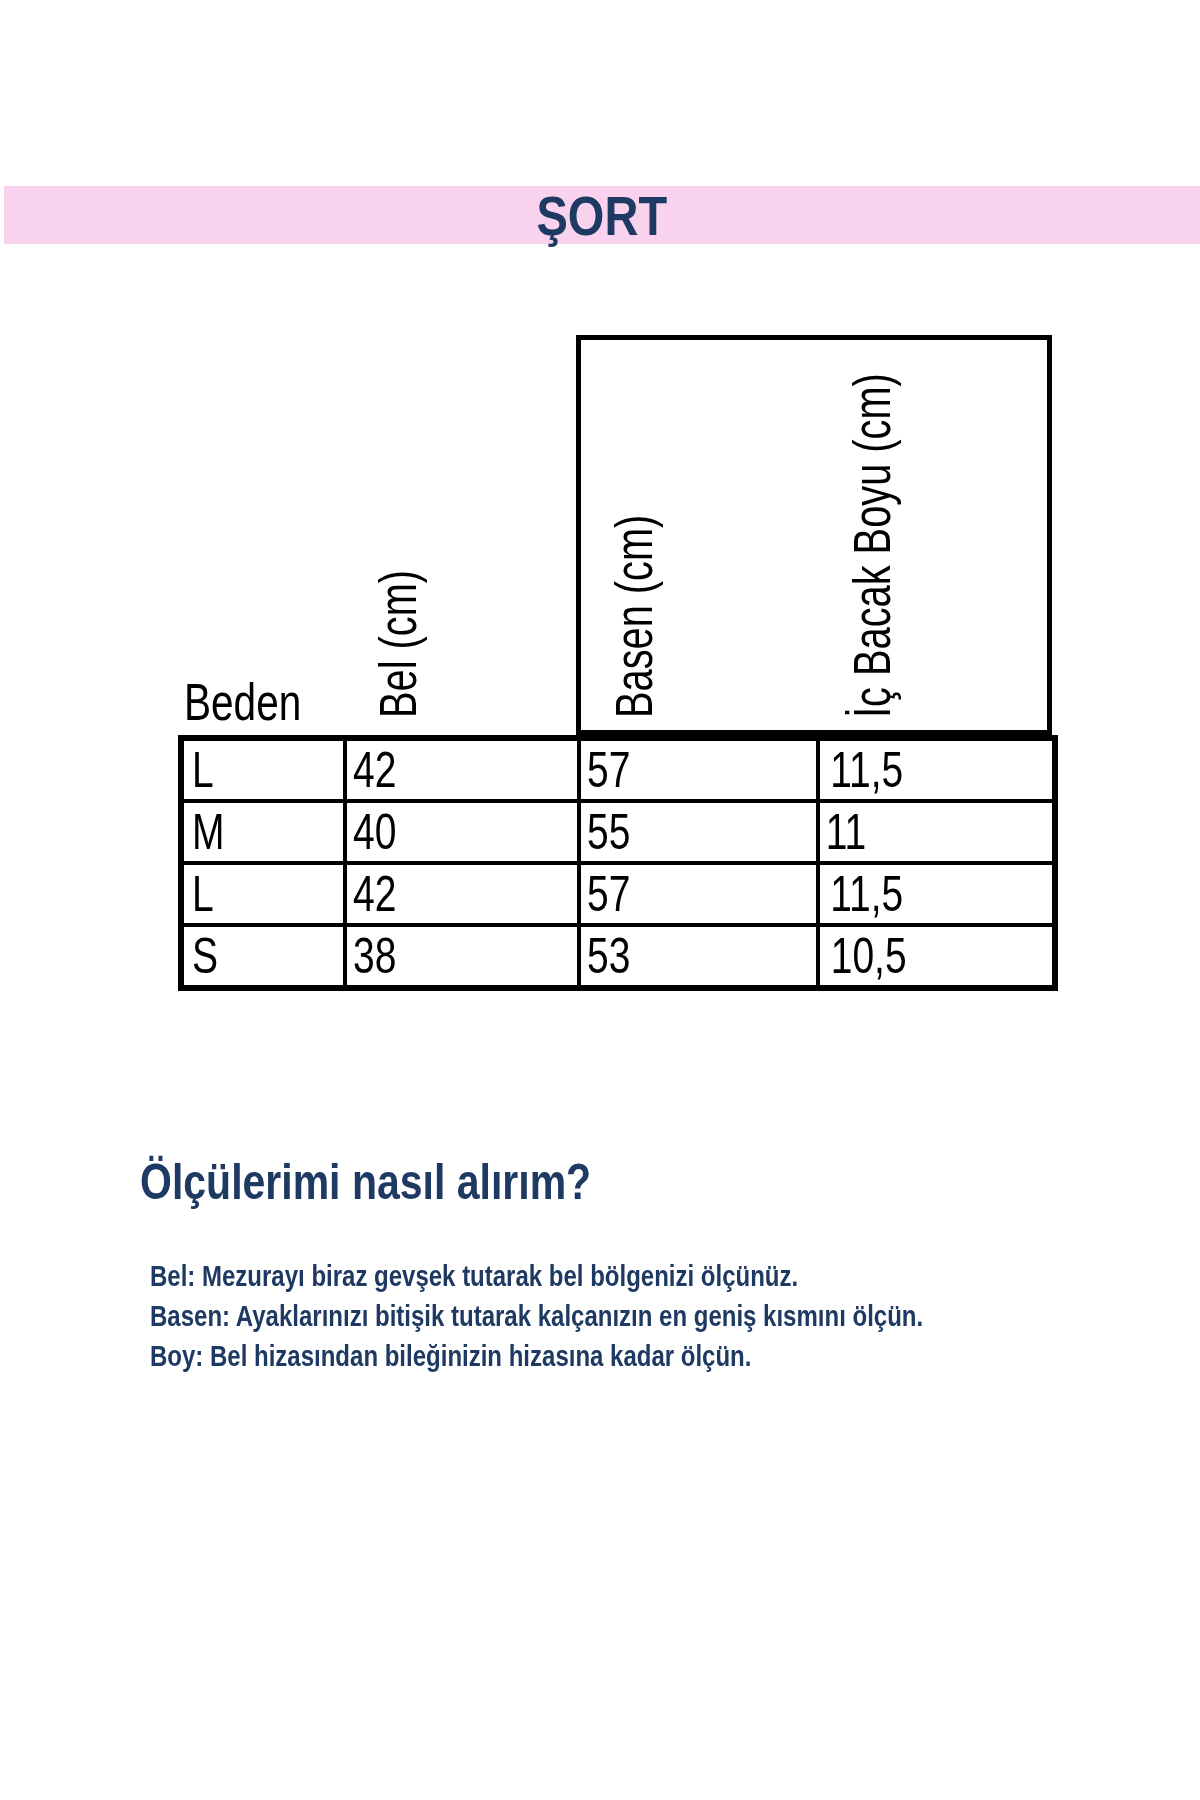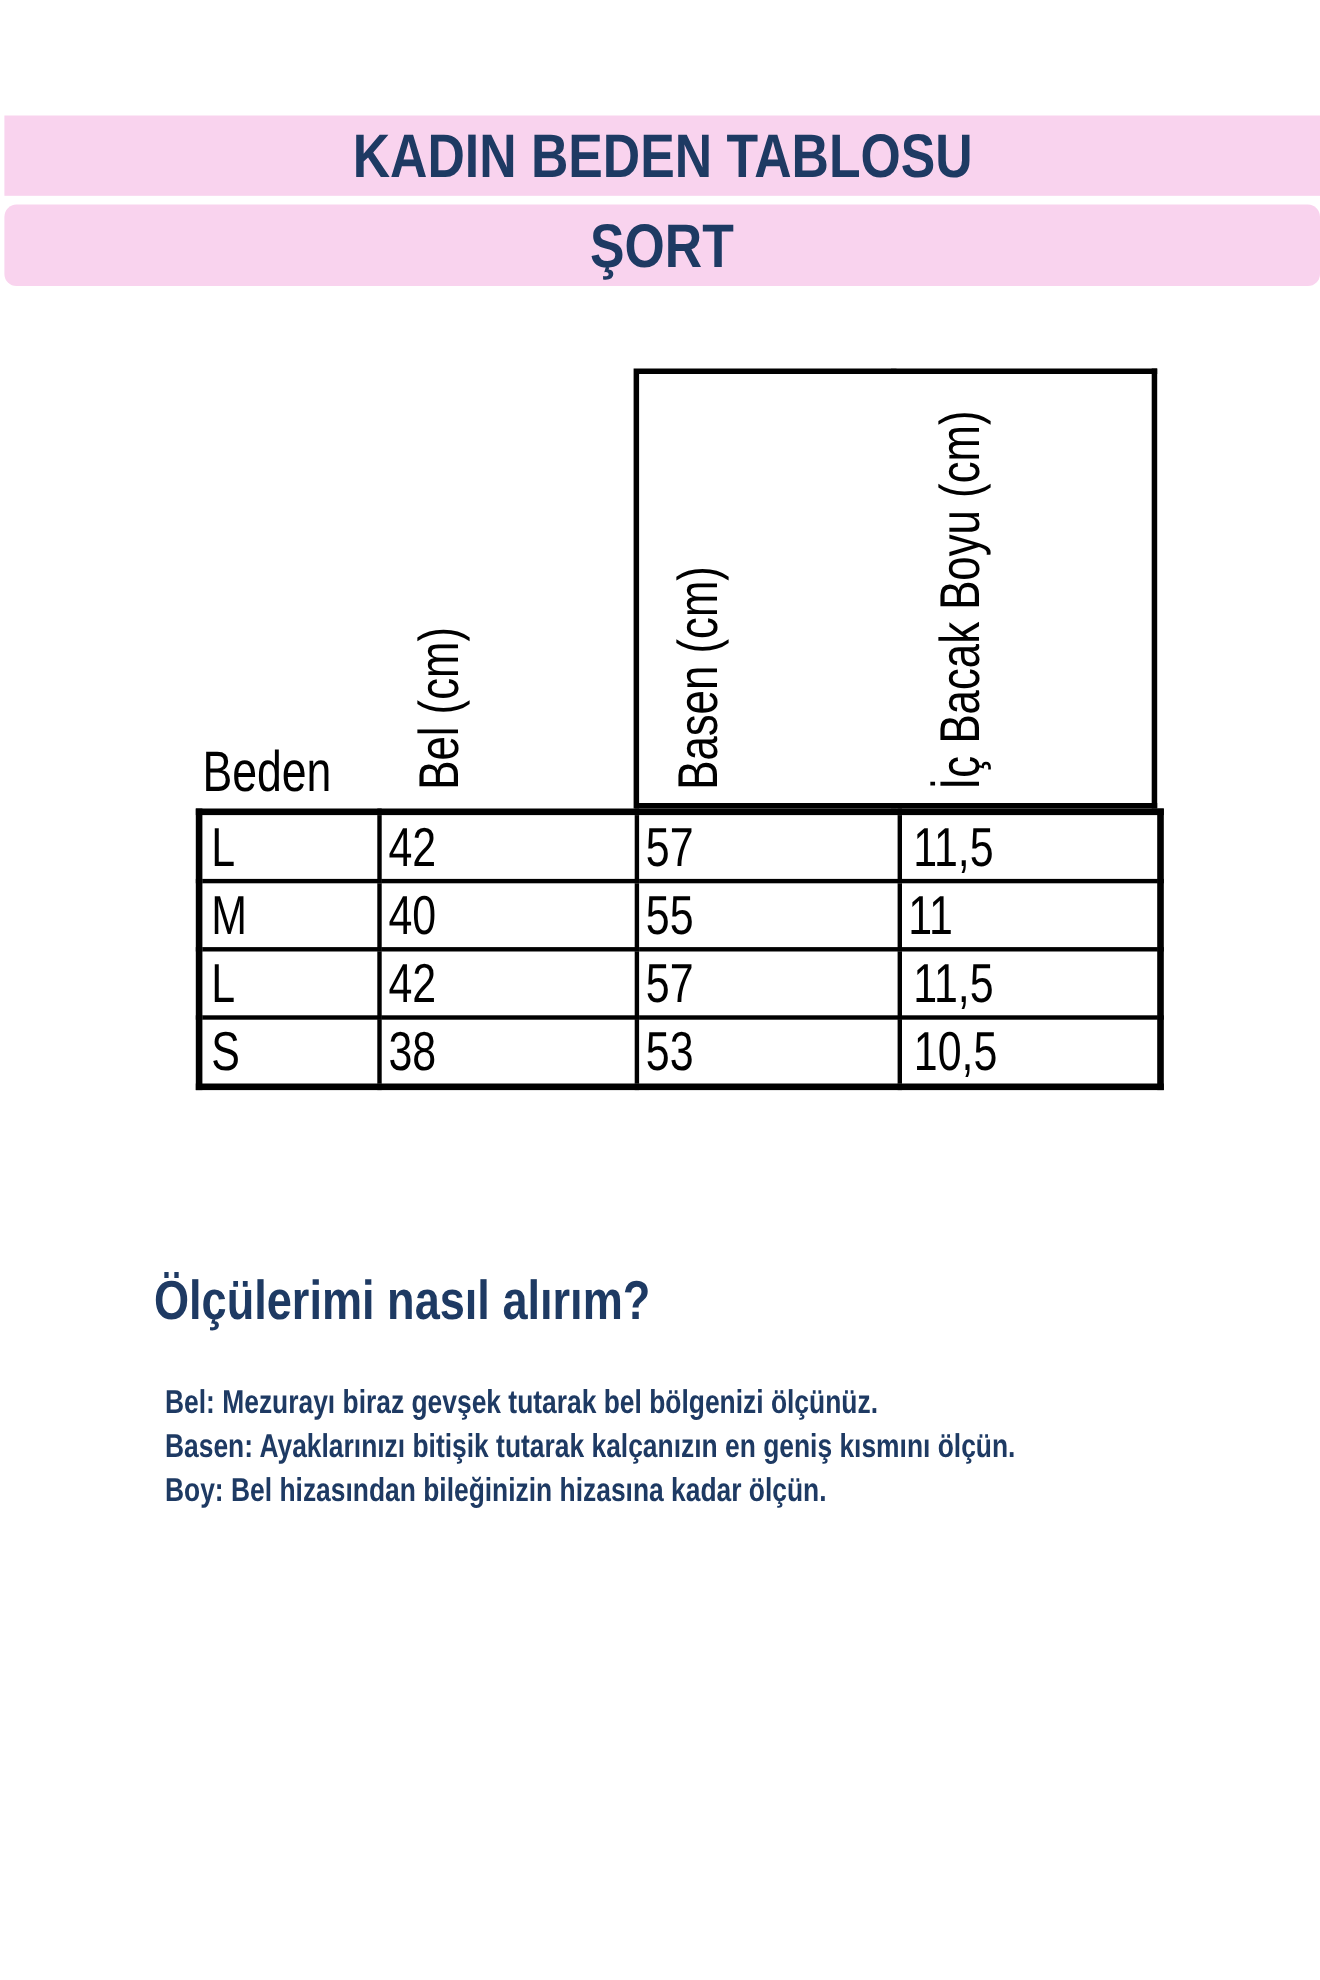--- a/index.html
+++ b/index.html
@@ -12,21 +12,21 @@
     overflow:hidden;
   }
 
   
   .band {
     position:absolute; left:4px; width:1196px;
     background:#f9d3ee;
     display:flex; align-items:center; justify-content:center;
   }
   .band1 { top:105px; height:73px; }
-  .band2 { top:186px; height:74px;border-radius:11px; }
+  .band2 { top:186px; height:58px; }
   .band-text {
     font-size:56px; font-weight:bold; color:#1e3a63;
     transform:scaleX(0.84); transform-origin:50% 50%;
     white-space:nowrap;
   }
 
   
   .hdr-box { position:absolute; top:335px; height:400px; border:5px solid #000; background:#fff; }
   .hdr-box.basen { left:576px; width:239px; }
   .hdr-box.inseam { left:810px; width:242px; border-left:none; }
@@ -81,23 +81,20 @@
     font-size:30px; line-height:40px; font-weight:bold; color:#1e3a63;
     transform:scaleX(0.80); transform-origin:0 0;
     white-space:nowrap;
   }
 </style>
 </head>
 <body>
 
 <div class="canvas">
 
-  <div class="band band1">
-    <span class="band-text">KADIN BEDEN TABLOSU</span>
-  </div>
   <div class="band band2">
     <span class="band-text">ŞORT</span>
   </div>
 
   <div class="hdr-box basen"></div>
   <div class="hdr-box inseam"></div>
 
   <div class="beden-label">Beden</div>
   <div class="vlabel bel">Bel (cm)</div>
   <div class="vlabel basen">Basen (cm)</div>

